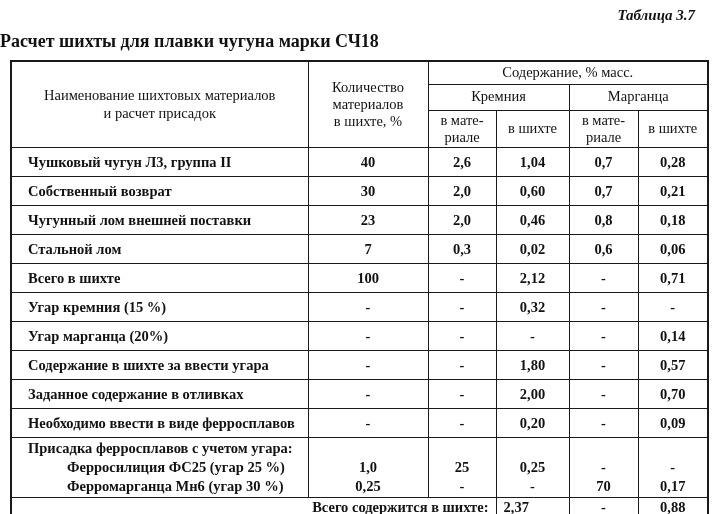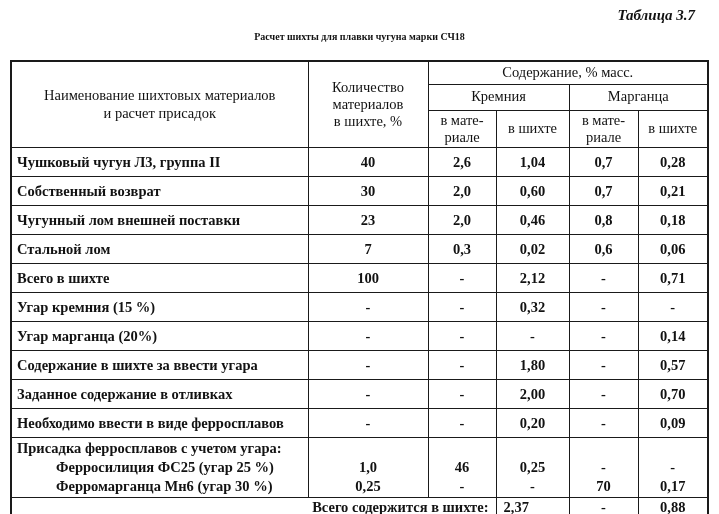--- a/index.html
+++ b/index.html
@@ -20,22 +20,22 @@
     right: 24px;
     font-size: 15px;
     font-weight: bold;
     font-style: italic;
   }
   .doc-title {
     position: absolute;
     top: 31px;
     left: 0;
     width: 100%;
-    text-align: center;
-    font-size: 10px;
+    text-align: left;
+    font-size: 18px;
     font-weight: bold;
   }
   table.calc {
     position: absolute;
     left: 10px;
     top: 60px;
     width: 697px;
     border-collapse: collapse;
     table-layout: fixed;
     font-size: 14.5px;
@@ -54,21 +54,21 @@
     line-height: 1.2;
   }
   .calc th {
     font-weight: normal;
     margin-top: 12px;
   }
   .pre { white-space: pre-line; }
   .th-top { vertical-align: top; padding-top: 3px; }
   td.name {
     text-align: left;
-    padding-left: 5px;
+    padding-left: 16px;
   }
   tr.hdr1 { height: 23px; }
   tr.hdr2 { height: 26px; }
   tr.hdr3 { height: 33px; }
   tr.datarow { height: 29px; }
   tr.addrow { height: 58px; }
   tr.addrow td { vertical-align: top; line-height: 19px; padding-top: 1px; }
   tr.totalrow { height: 21px; }
   .indent { padding-left: 39px; }
   .bl { height: 19px; }
@@ -205,21 +205,21 @@
         <div class="indent">Ферросилиция ФС25 (угар 25 %)</div>
         <div class="indent">Ферромарганца Мн6 (угар 30 %)</div>
       </td>
       <td>
         <div class="bl"></div>
         <div>1,0</div>
         <div>0,25</div>
       </td>
       <td>
         <div class="bl"></div>
-        <div>46</div>
+        <div>25</div>
         <div>-</div>
       </td>
       <td>
         <div class="bl"></div>
         <div>0,25</div>
         <div>-</div>
       </td>
       <td>
         <div class="bl"></div>
         <div>-</div>

